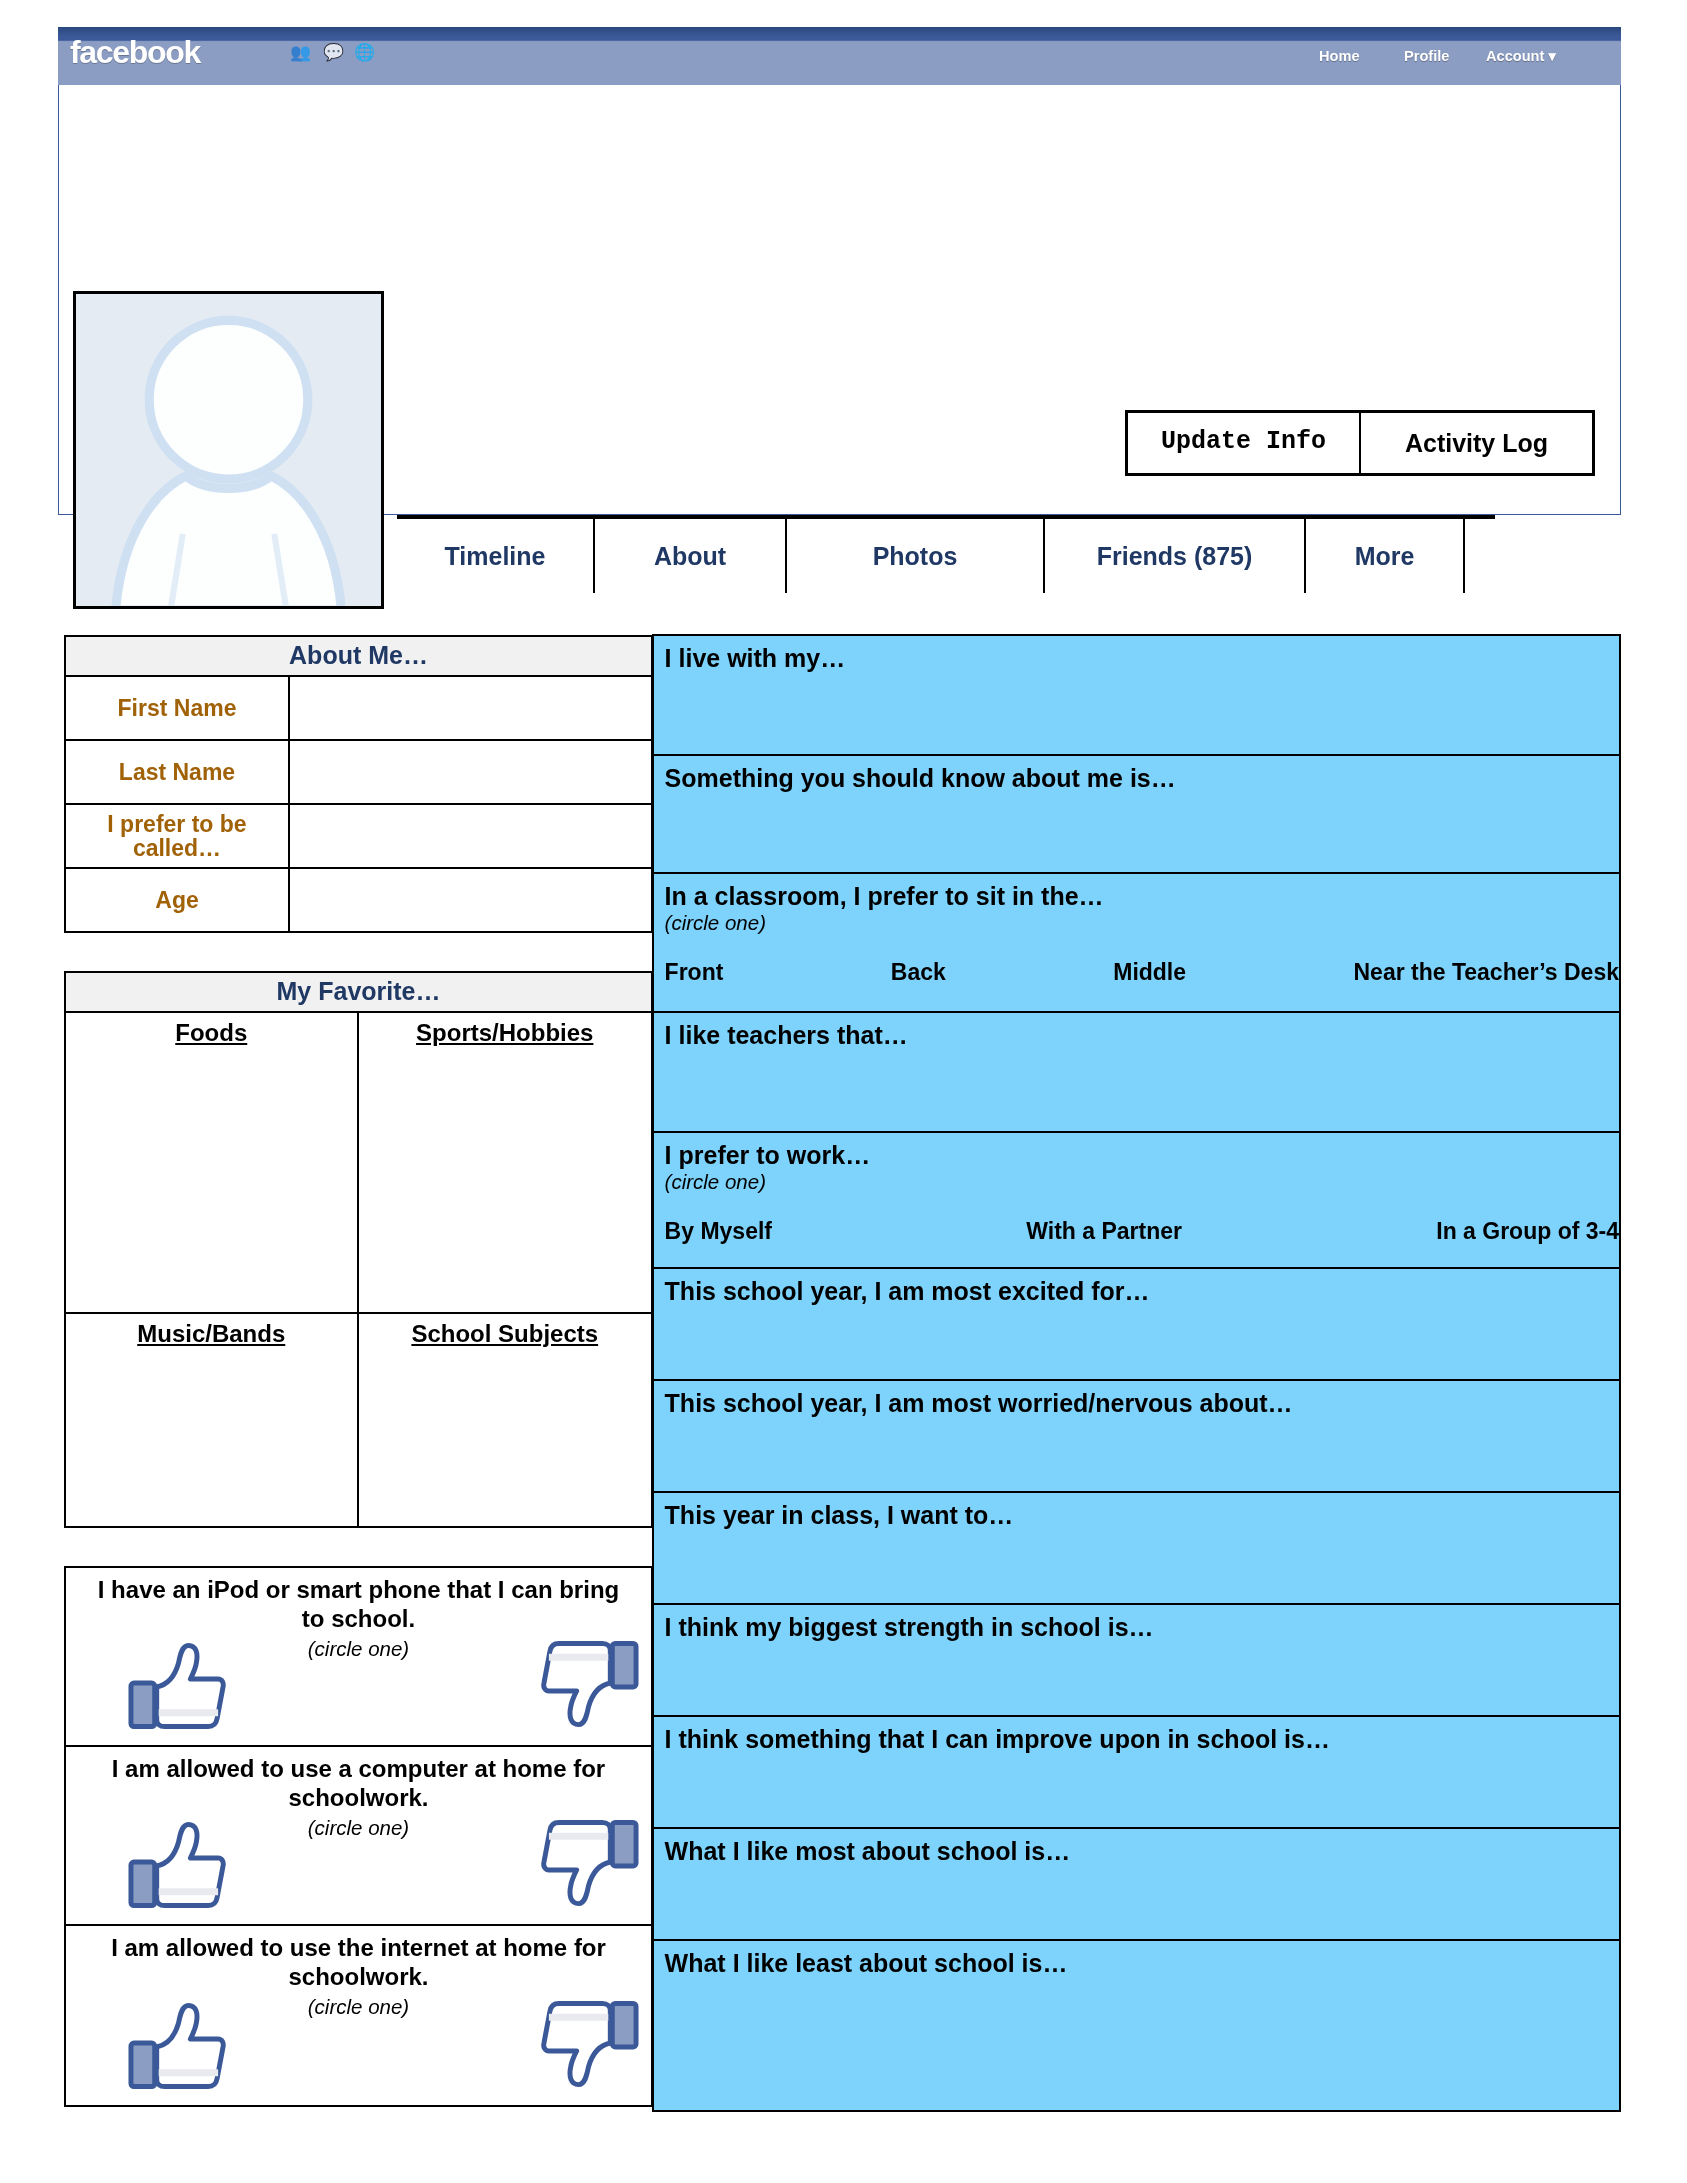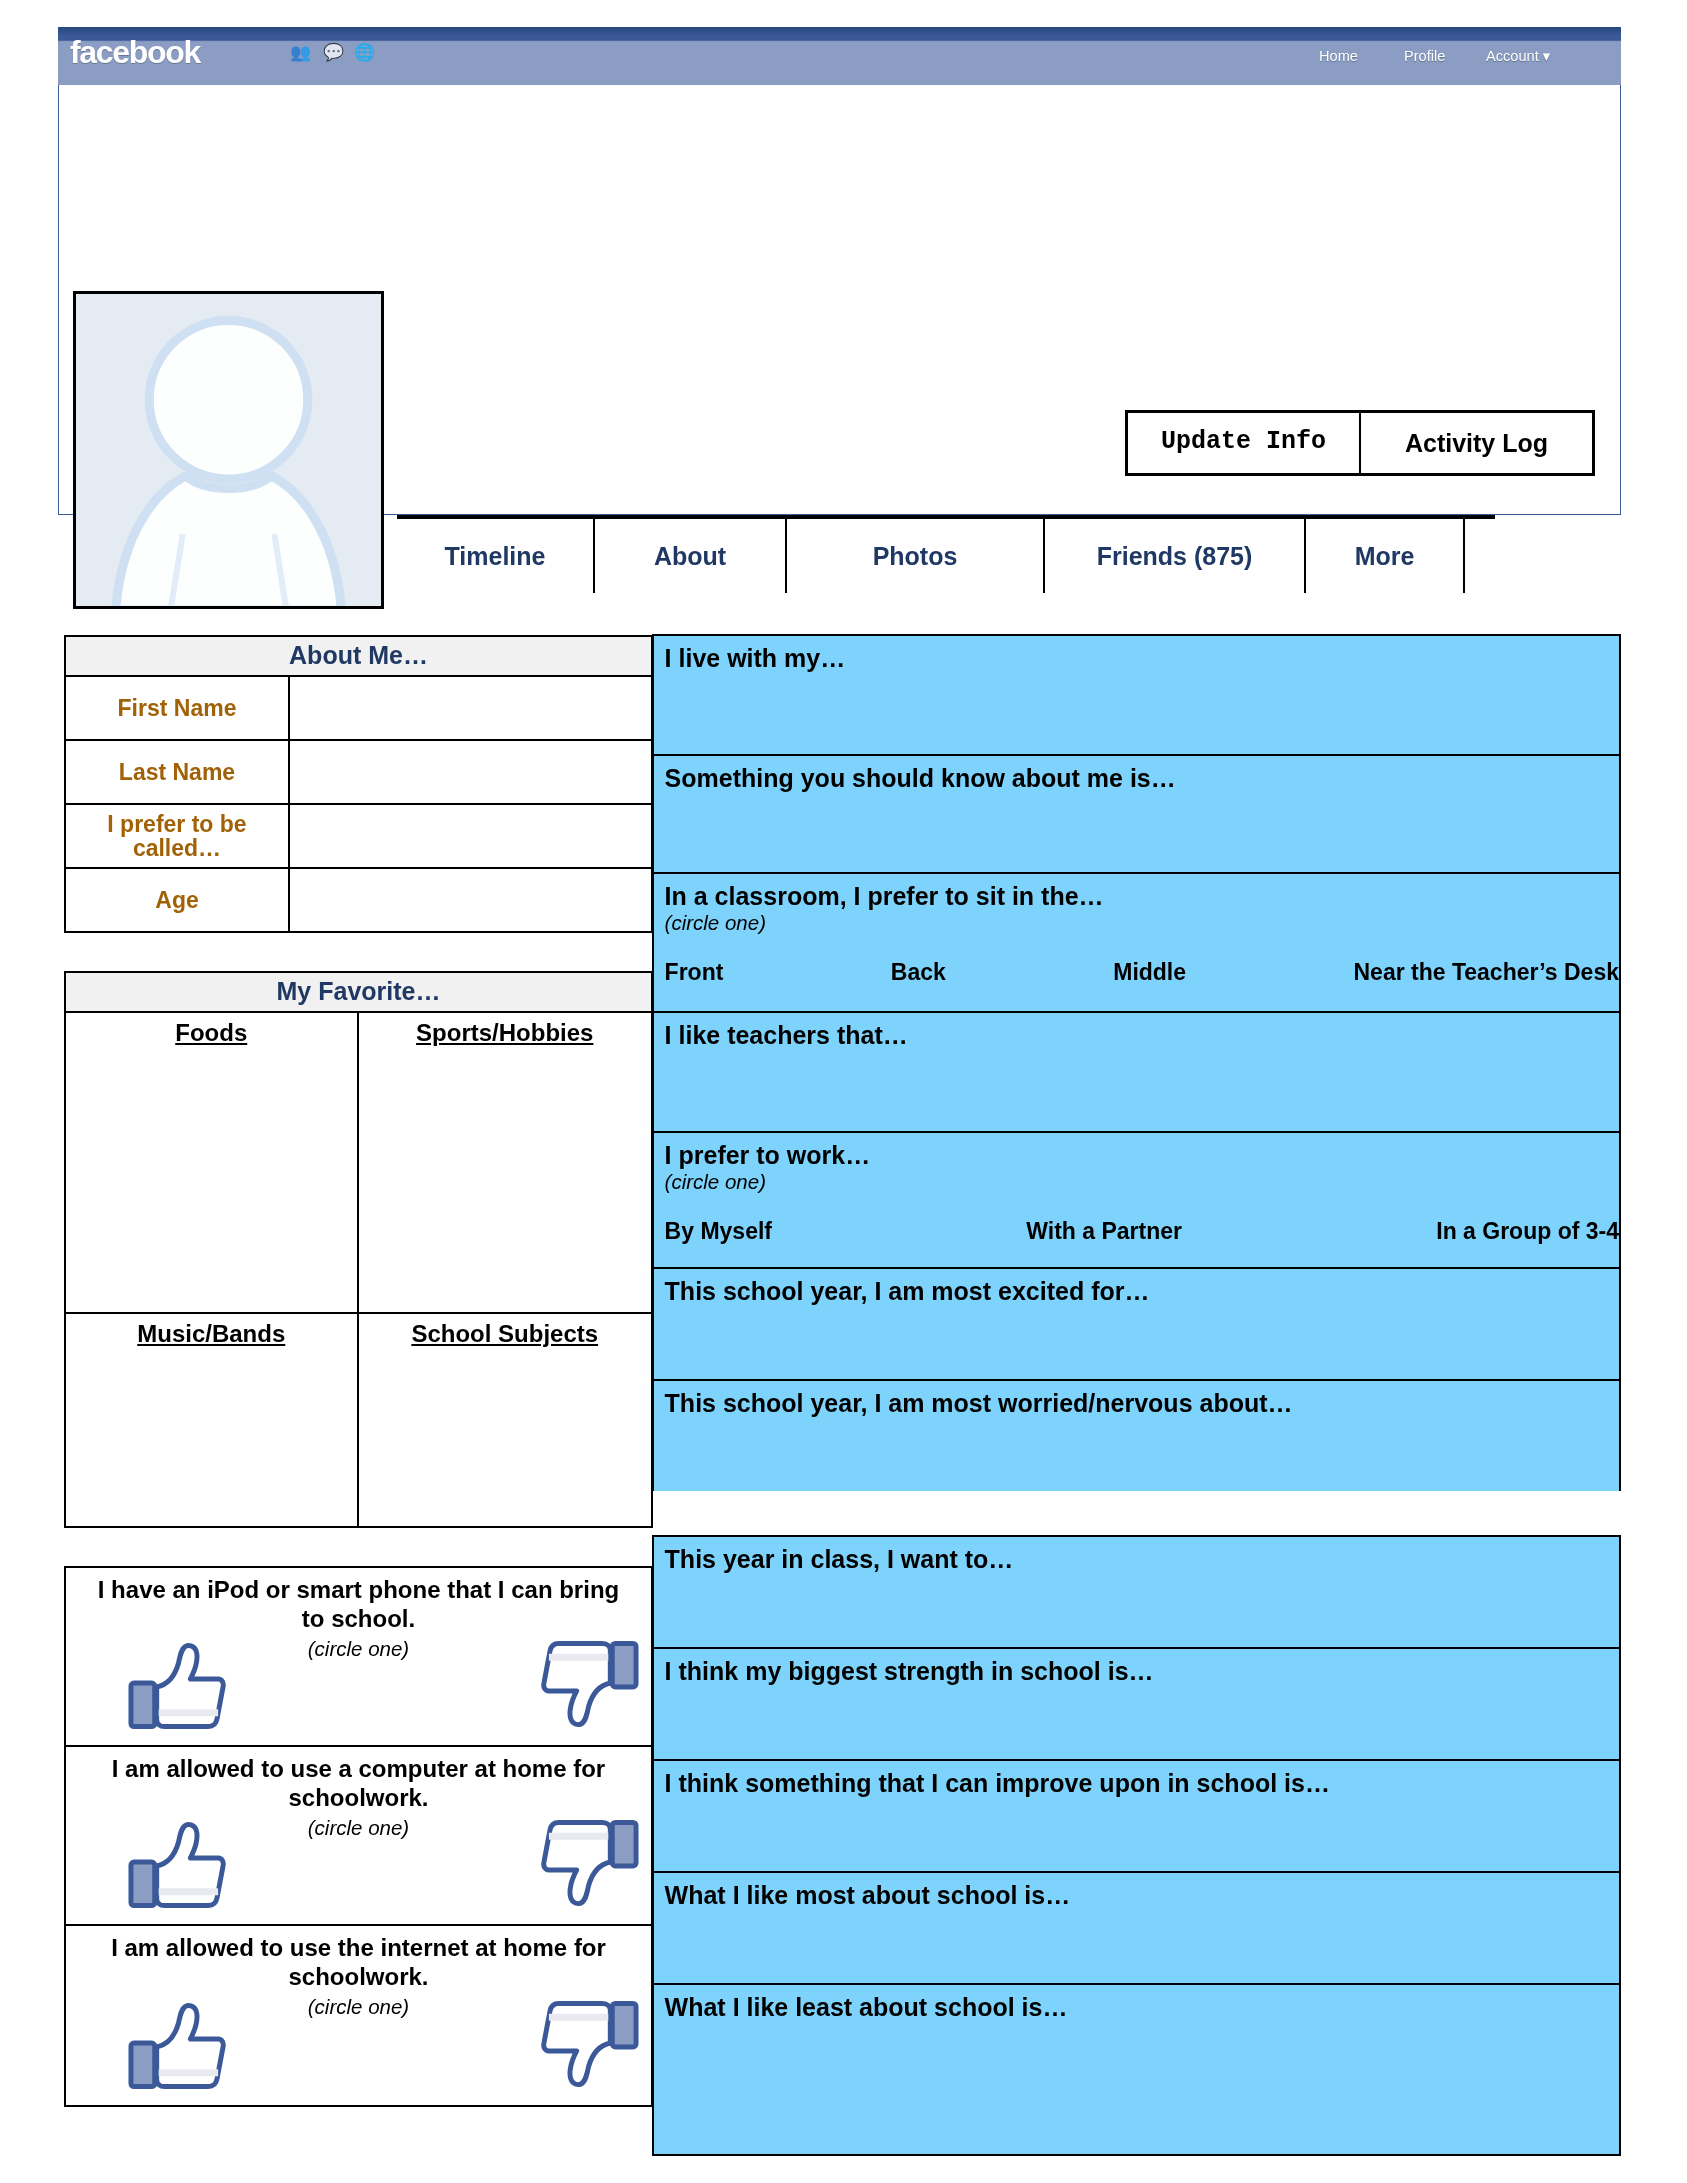--- a/index.html
+++ b/index.html
@@ -37,21 +37,21 @@
     position:absolute;left:9.3px;top:8px;width:397px;height:18.5px;
     border:0;outline:0;background:transparent;
     font-family:"Liberation Sans", sans-serif;font-size:14px;color:#9197a3;
     padding:0;
   }
   #fb-search-icon{
     position:absolute;right:10.6px;top:8.6px;width:16px;height:16px;
     color:#888f9e;font-size:14.6px;line-height:16px;text-align:center;
   }
   .hdr-nav{
-    position:absolute;top:22.5px;color:#ffffff;font-size:14.6px;font-weight:normal;
+    position:absolute;top:22.5px;color:#ffffff;font-size:14.6px;font-weight:bold;
     text-shadow:0 0.7px 0.7px rgba(0,0,0,.30);line-height:1;
   }
   #nav-home{left:1261px;}
   #nav-profile{left:1346px;}
   #nav-account{left:1428px;}
 
   
   #cover-panel{
     position:absolute;left:58px;top:85px;width:1563px;height:430px;
     background:#ffffff;border:1.3px solid #3b5998;border-top:0;box-sizing:border-box;
@@ -350,21 +350,21 @@
   </div>
 
   <div class="q-box" style="height:112px;">
     <span class="q-title">This school year, I am most excited for…</span>
   </div>
 
   <div class="q-box" style="height:112px;">
     <span class="q-title">This school year, I am most worried/nervous about…</span>
   </div>
 
-  <div class="q-box" style="height:112px;margin-top:44px;">
+  <div class="q-box" style="height:112px;">
     <span class="q-title">This year in class, I want to…</span>
   </div>
 
   <div class="q-box" style="height:112px;">
     <span class="q-title">I think my biggest strength in school is…</span>
   </div>
 
   <div class="q-box" style="height:112px;">
     <span class="q-title">I think something that I can improve upon in school is…</span>
   </div>

